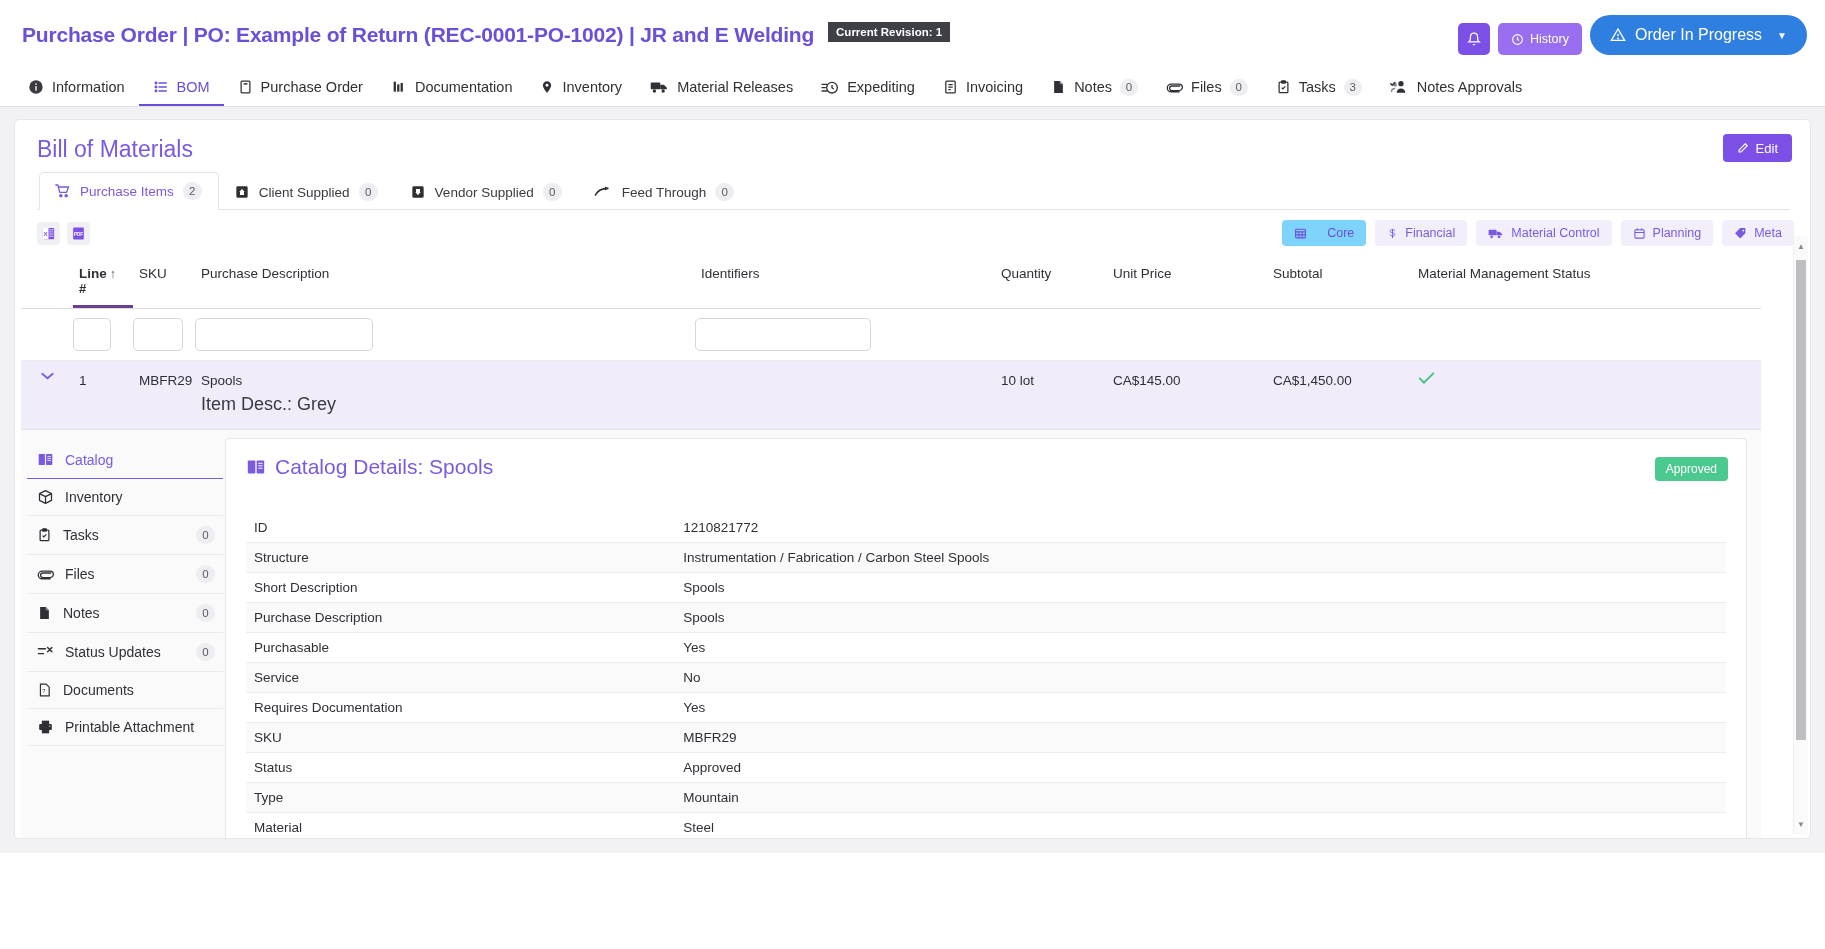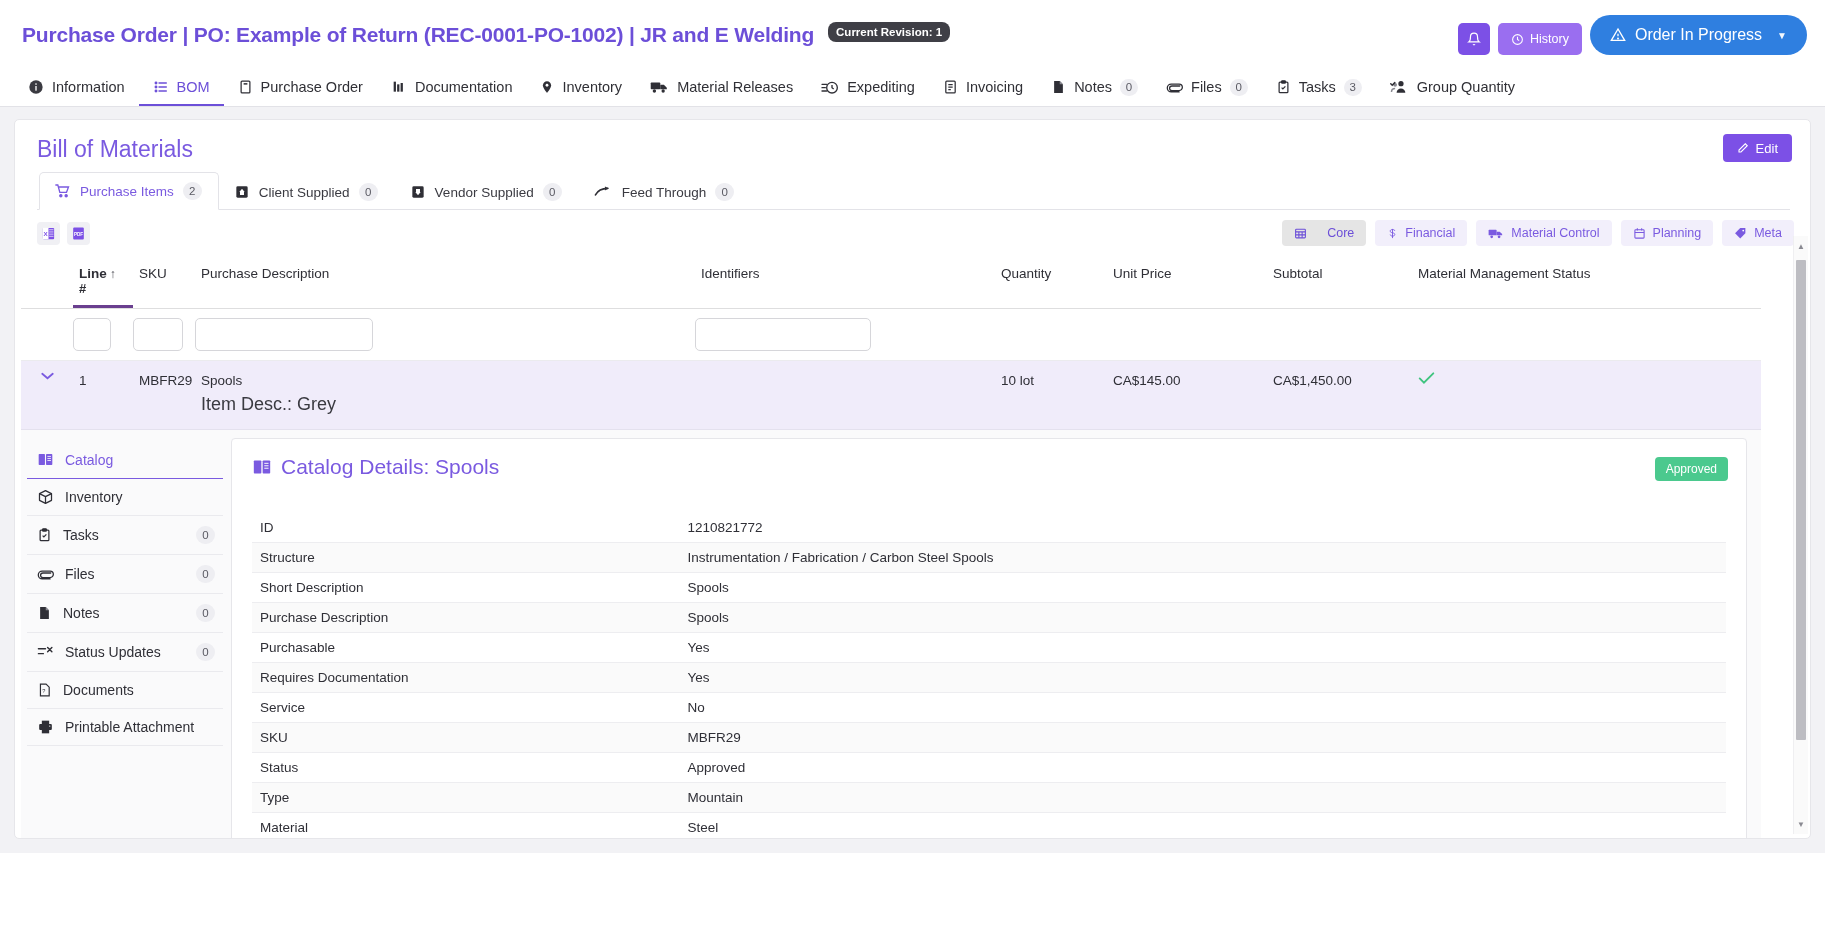--- a/index.html
+++ b/index.html
@@ -15,21 +15,21 @@
   
   .topbar {
     height: 70px; flex: 0 0 70px; background:#ffffff;
     display:flex; align-items:center; padding: 0 18px 0 22px; position:relative;
   }
   .po-title {
     font-size: 21px; color:#6c4fd8; font-weight: 600; letter-spacing:-0.2px; white-space:nowrap;
   }
   .revision-badge {
     margin-left: 14px; background:#3f3f46; color:#ffffff; font-size:11.5px; font-weight:700;
-    padding: 4px 8px; border-radius:8px; white-space:nowrap; position:relative; top:-3px;
+    padding: 4px 8px; border-radius:0; white-space:nowrap; position:relative; top:-3px;
   }
   .topbar-right { margin-left:auto; display:flex; align-items:flex-end; gap:8px; }
   .icon-btn-bell {
     width:32px; height:32px; background:#7c50e6; border-radius:5px; border:none;
     display:flex; align-items:center; justify-content:center; color:#fff; cursor:pointer;
   }
   .btn-history {
     background:#9a6ef0; color:#fff; border:none; border-radius:5px; height:32px;
     padding: 0 13px; font-size:12.5px; display:flex; align-items:center; gap:6px; cursor:pointer;
     font-family: "Liberation Sans", sans-serif;
@@ -90,21 +90,21 @@
   .exp-btn {
     width:23px; height:23px; border-radius:4px; background:#f0f0f4; border:none; cursor:pointer;
     display:flex; align-items:center; justify-content:center; padding:0;
   }
   .chiprow { margin-left:auto; display:flex; gap:9px; }
   .chip {
     background:#f2effb; color:#7a5ae0; border:none; border-radius:4px; height:26px;
     padding: 0 12px; font-size:12.5px; display:flex; align-items:center; gap:7px; cursor:pointer;
     font-family:"Liberation Sans", sans-serif; white-space:nowrap;
   }
-  .chip.sel { background:#e5e5e5; color:#6c4fd8;gap:20px; }
+  .chip.sel { background:#7dd3fc; color:#6c4fd8;gap:20px; }
 
   
   .gridscroll { flex:1 1 auto; overflow:hidden; position:relative; padding-left:6px; }
   .grid { width:1740px; }
   .grid-head { display:flex; align-items:flex-start; padding: 6px 0 0 0; border-bottom:1px solid #dededf; }
   .gh {
     font-size:13.5px; color:#2f2f36; padding: 8px 6px 12px 6px; position:relative; font-weight:400;
   }
   .gh.sorted { font-weight:700; border-bottom:3px solid #6a3f8f; padding-bottom:9px; }
   .gh .sortarrow { font-size:12px; color:#4a4a52; margin-left:3px; }
@@ -132,21 +132,21 @@
 
   .datarow {
     display:flex; align-items:flex-start; background:#f0ecfa; padding: 10px 0 12px 0; cursor:pointer;
     border-bottom:1px solid #e4e1ee;
   }
   .datarow .cell { font-size:13.5px; color:#2f2f36; padding: 0 6px; line-height:1.45; }
   .chev { color:#7a5ae0; font-size:15px; display:flex; justify-content:center; padding-top:3px; }
   .desc-sub { color:#3a3a41; font-size:18px; }
 
   
-  .detailwrap { display:flex; background:#fafafb; padding: 8px 14px 22px 6px; gap:8px;justify-content:space-between; }
+  .detailwrap { display:flex; background:#fafafb; padding: 8px 14px 22px 6px; gap:2px;justify-content:space-between; }
   .detail-nav { width:196px; flex:0 0 196px; padding-top:4px; }
   .dnav-item {
     display:flex; align-items:center; gap:11px; padding: 10px 8px 10px 10px; font-size:14px;
     color:#2f2f36; border-bottom:1px solid #eaeaee; cursor:pointer; white-space:nowrap;
   }
   .dnav-item.active { color:#7a5ae0; border-bottom:1.5px solid #7a5ae0; }
   .dnav-item .cnt {
     margin-left:auto; background:#eeeef2; color:#5a5a63; border-radius:9px; font-size:11.5px;
     min-width:19px; height:18px; display:flex; align-items:center; justify-content:center; padding:0 6px;
   }
@@ -311,21 +311,21 @@
     </div>
 
     <div class="navtab">
       <svg width="19" height="16" viewBox="0 0 26 22">
         <circle cx="15" cy="6.5" r="3.6" fill="#2f2f36"></circle>
           <path d="M9 19c0-3.6 2.8-6 6-6s6 2.4 6 6z" fill="#2f2f36"></path>
         <circle cx="7" cy="8" r="2.6" fill="#8a8a92"></circle>
           <path d="M2 18c0-2.8 2.2-4.8 5-4.8" fill="none" stroke="#8a8a92" stroke-width="2"></path>
         <path d="M1 6.5l2 2 3.5-3.5" fill="none" stroke="#2f2f36" stroke-width="2" stroke-linecap="round"></path>
       </svg>
-      <span>Group Quantity</span>
+      <span>Notes Approvals</span>
     </div>
   </div>
 
   <div class="bodywrap">
     <div class="card">
 
       <div class="card-head">
         <div class="page-title">Bill of Materials</div>
         <button class="btn-edit">
           <svg width="12" height="12" viewBox="0 0 24 24" fill="none" stroke="#fff" stroke-width="2.2">
@@ -599,26 +599,26 @@
                   </tr>
                   <tr>
                     <td class="k">Purchase Description</td>
                     <td class="v">Spools</td>
                   </tr>
                   <tr>
                     <td class="k">Purchasable</td>
                     <td class="v">Yes</td>
                   </tr>
                   <tr>
+                    <td class="k">Service</td>
+                    <td class="v">No</td>
+                  </tr>
+                  <tr>
                     <td class="k">Requires Documentation</td>
                     <td class="v">Yes</td>
-                  </tr>
-                  <tr>
-                    <td class="k">Service</td>
-                    <td class="v">No</td>
                   </tr>
                   <tr>
                     <td class="k">SKU</td>
                     <td class="v">MBFR29</td>
                   </tr>
                   <tr>
                     <td class="k">Status</td>
                     <td class="v">Approved</td>
                   </tr>
                   <tr>

